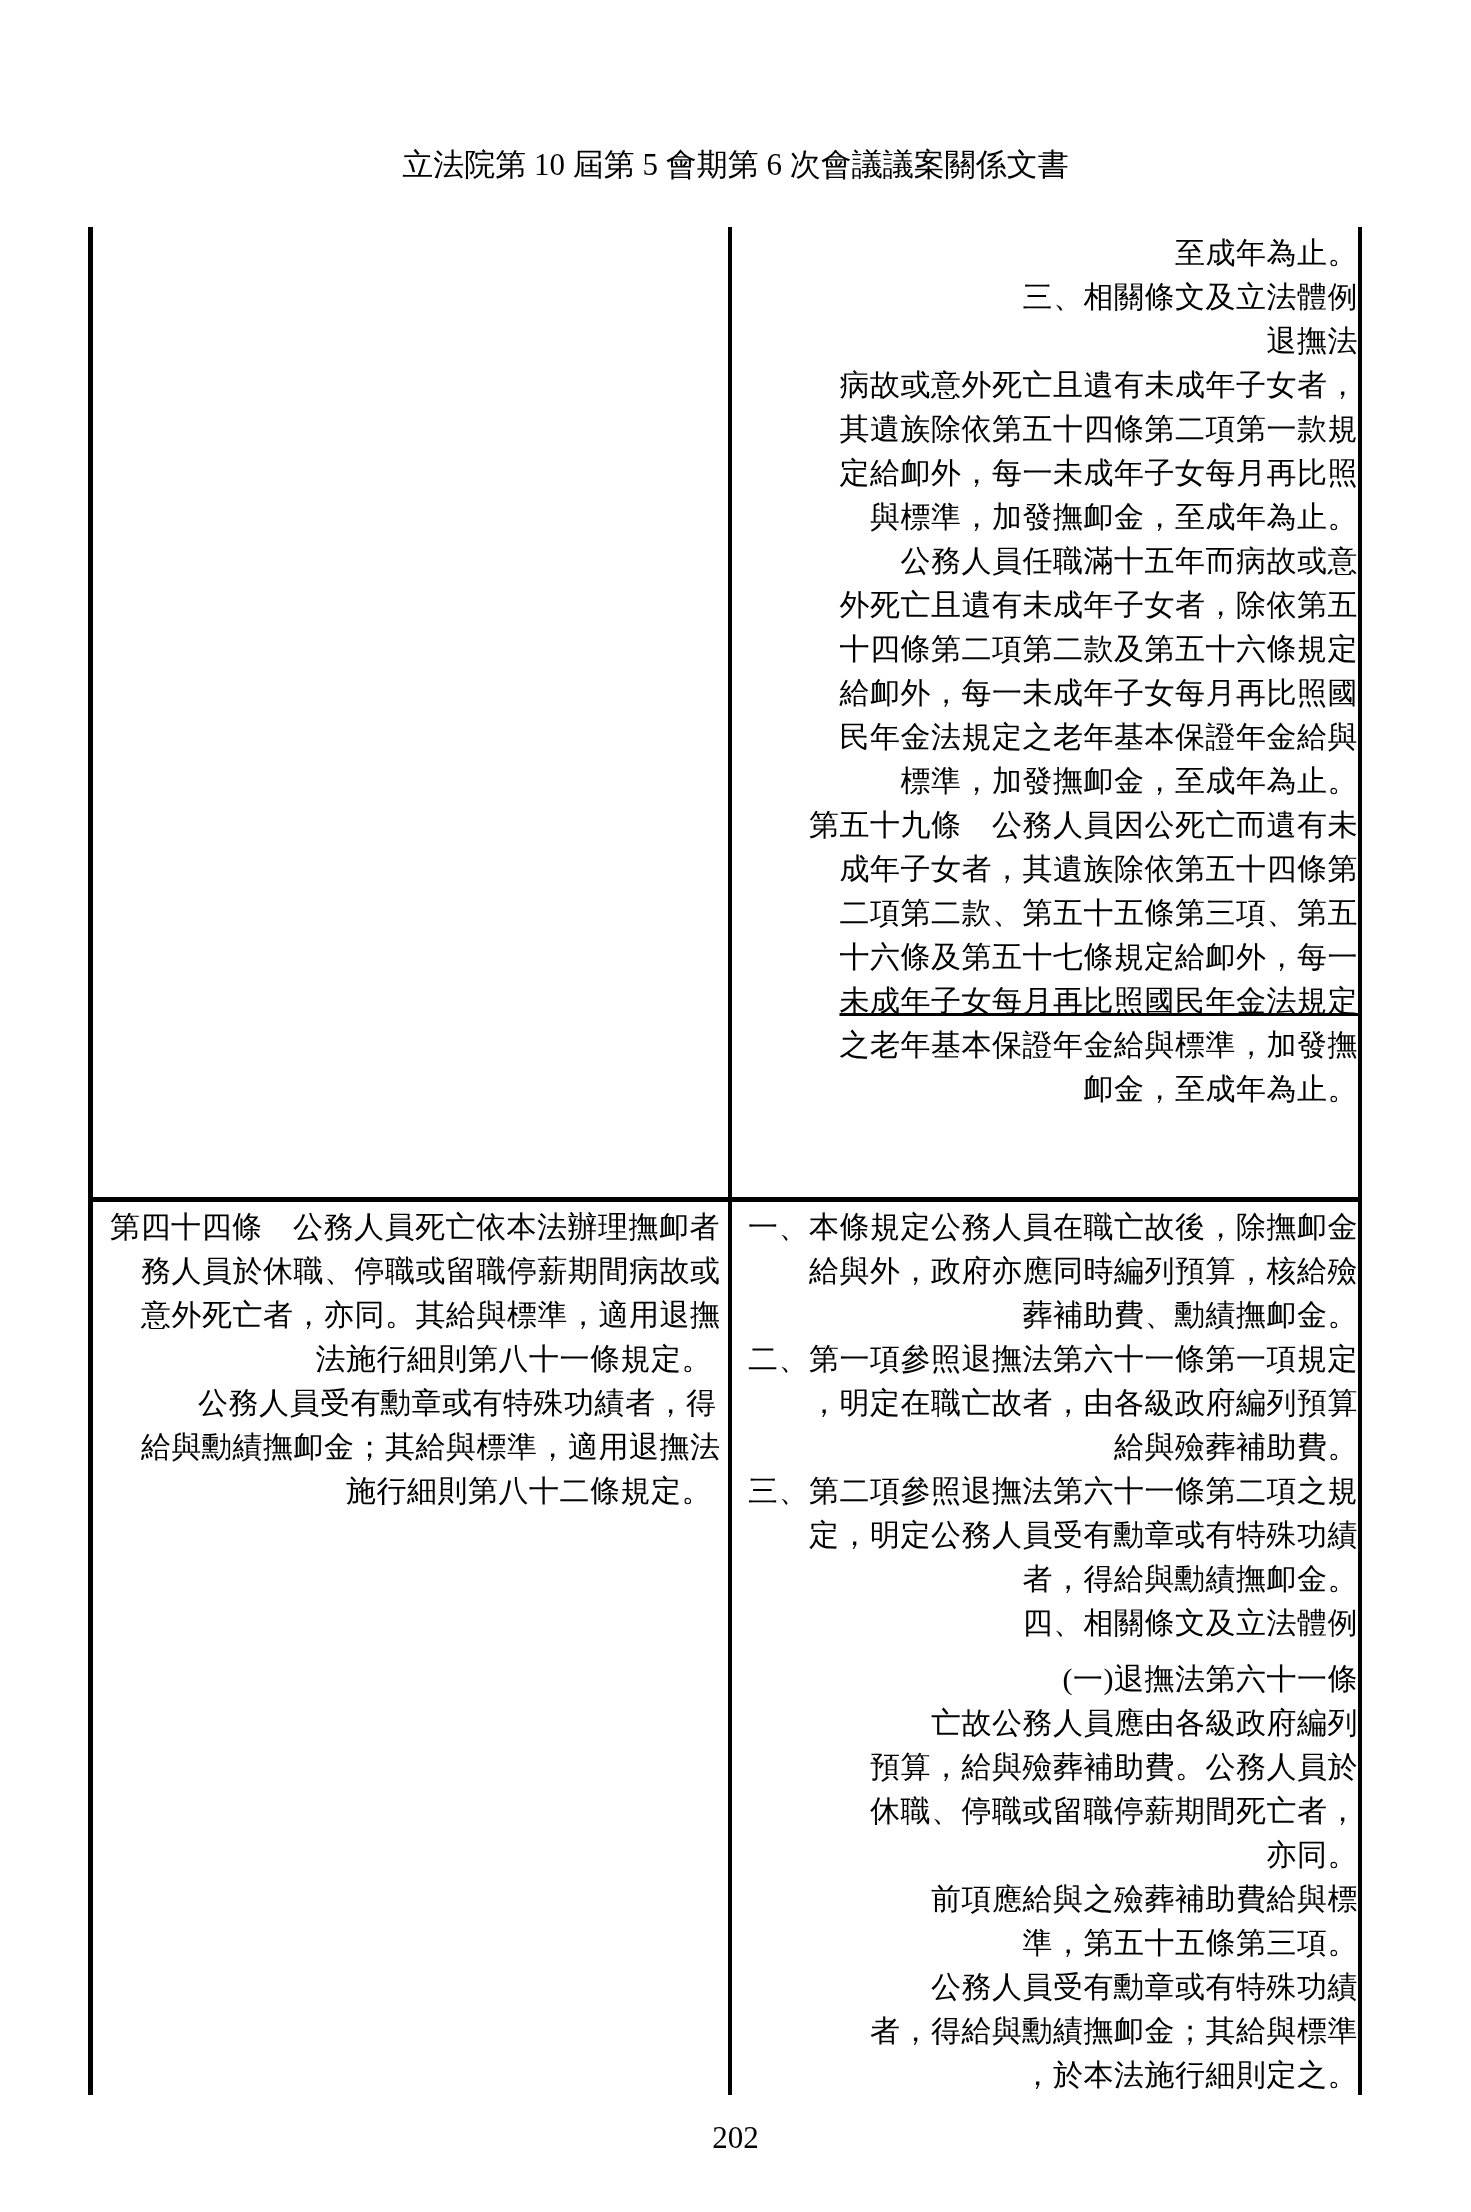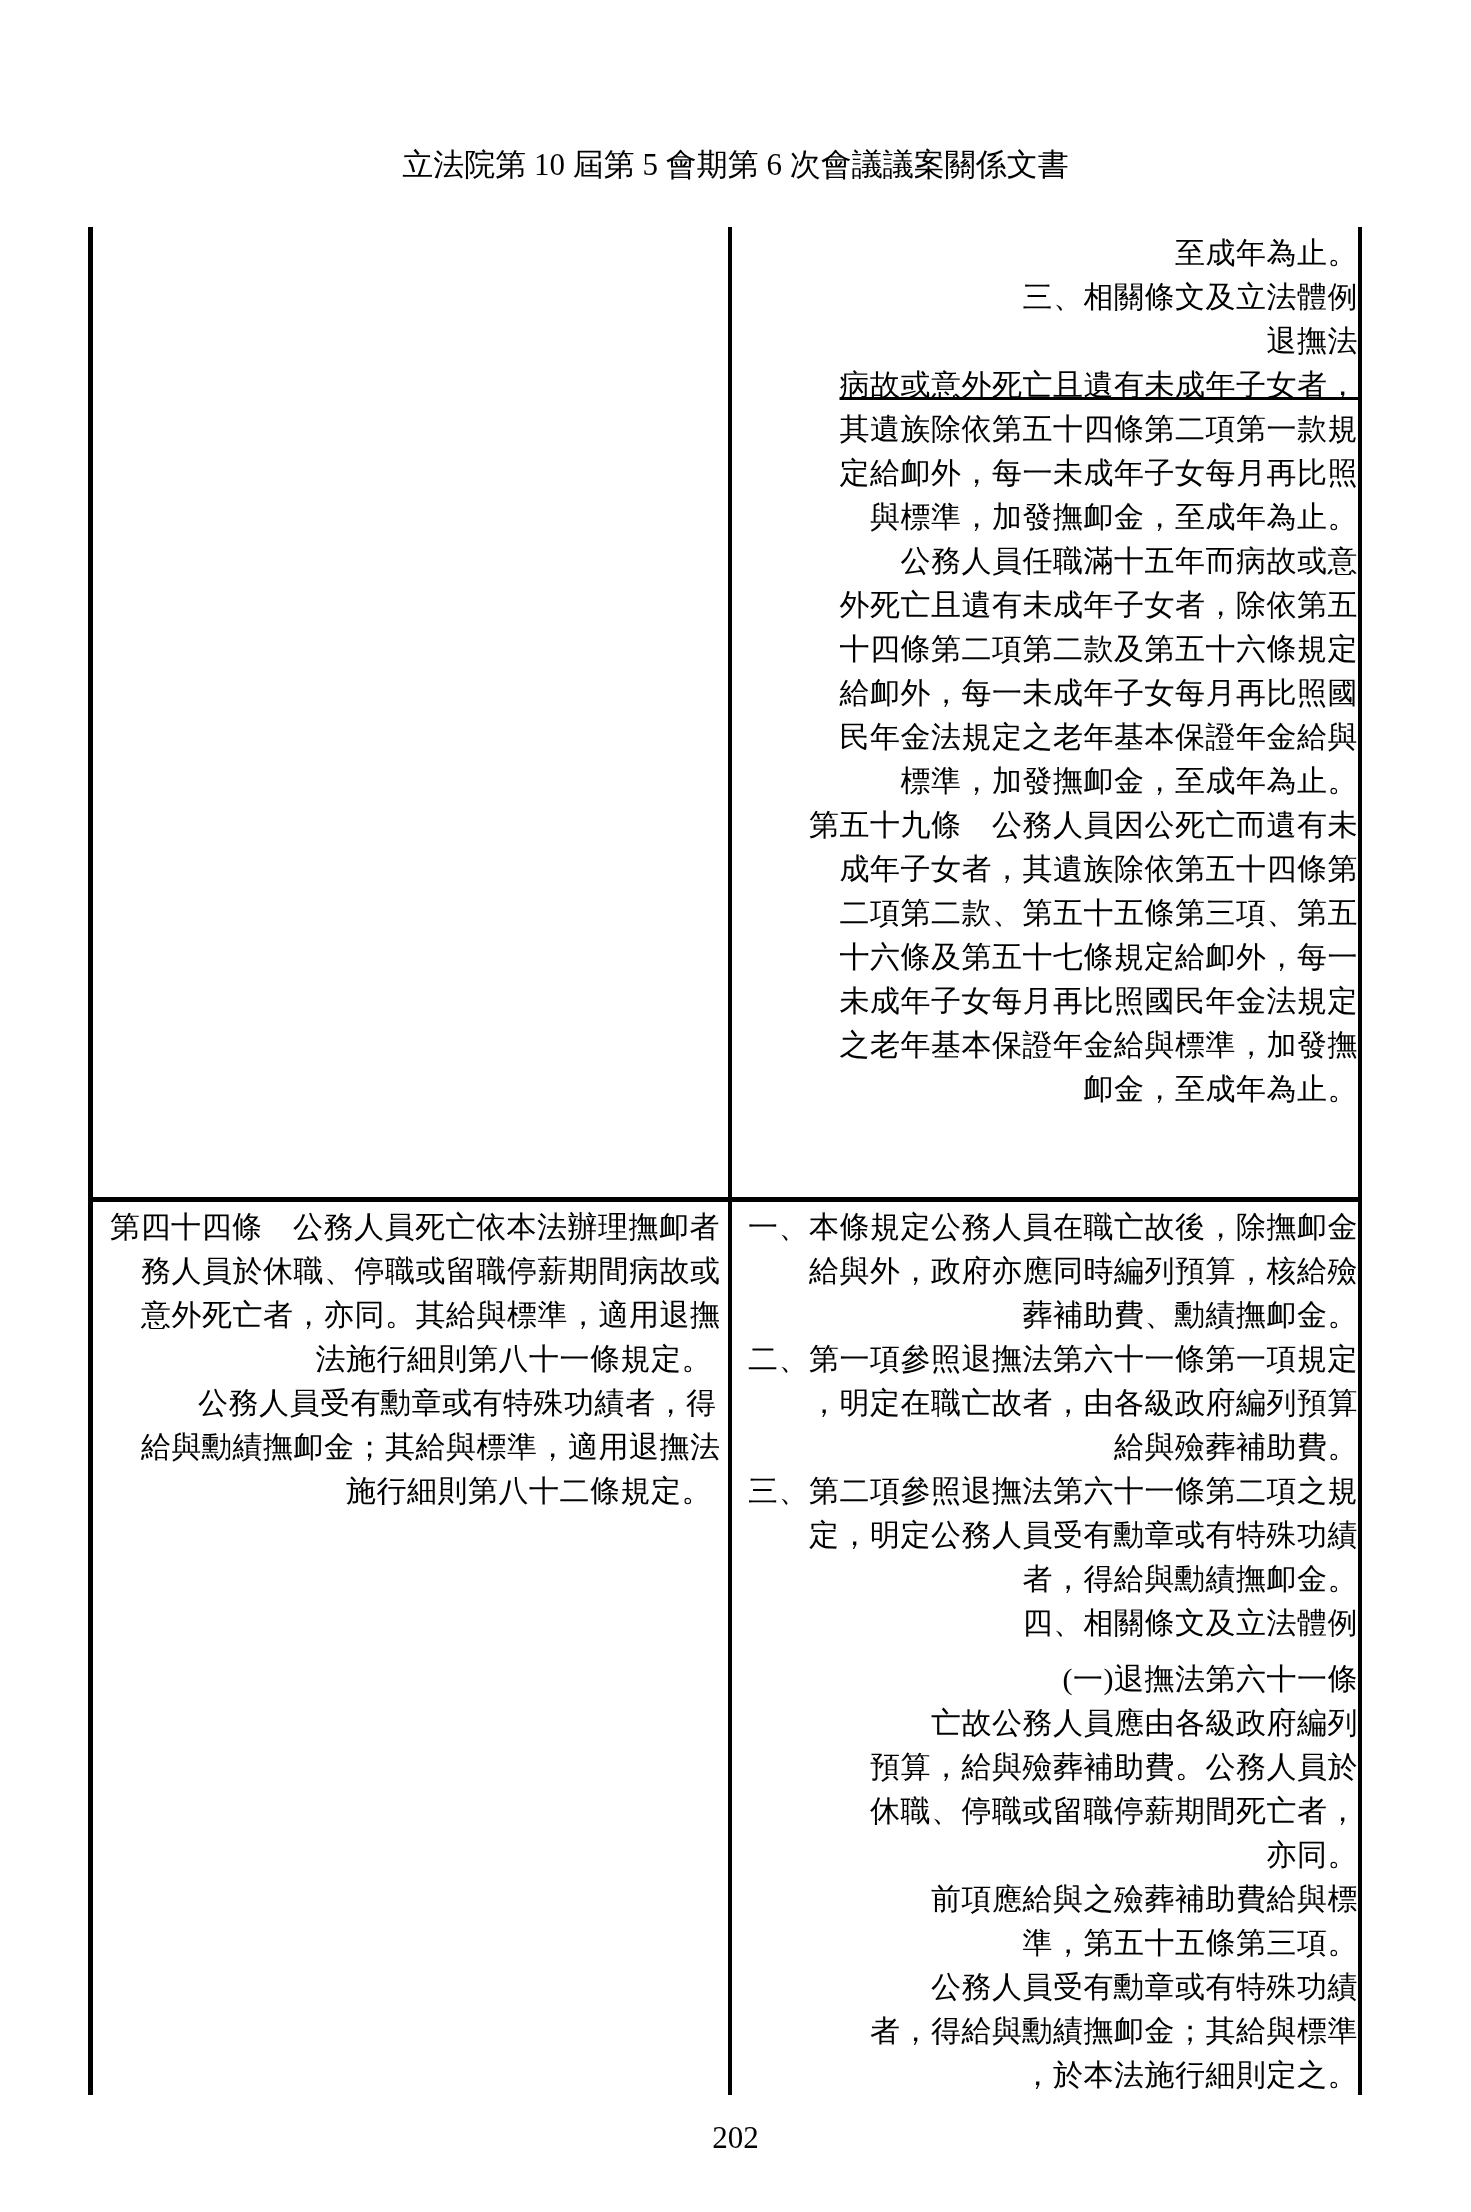--- a/index.html
+++ b/index.html
@@ -41,35 +41,35 @@
 <div class="vline mid"></div>
 <div class="vline right"></div>
 <div class="hline"></div>
 
 <div class="cell cell-top-left"></div>
 
 <div class="cell cell-top-right">
     <div class="tline" style="padding-left: 60px;">至成年為止。</div>
     <div class="tline" style="padding-left: 0px;">三、相關條文及立法體例</div>
     <div class="tline" style="padding-left: 60px;">退撫法</div>
-    <div class="tline" style="padding-left: 90px; text-decoration: underline;">病故或意外死亡且遺有未成年子女者，</div>
+    <div class="tline" style="padding-left: 90px;">病故或意外死亡且遺有未成年子女者，</div>
     <div class="tline" style="padding-left: 90px;">其遺族除依第五十四條第二項第一款規</div>
     <div class="tline" style="padding-left: 90px;">定給卹外，每一未成年子女每月再比照</div>
     <div class="tline" style="padding-left: 90px;">與標準，加發撫卹金，至成年為止。</div>
     <div class="tline" style="padding-left: 148px;">公務人員任職滿十五年而病故或意</div>
     <div class="tline" style="padding-left: 90px;">外死亡且遺有未成年子女者，除依第五</div>
     <div class="tline" style="padding-left: 90px;">十四條第二項第二款及第五十六條規定</div>
     <div class="tline" style="padding-left: 90px;">給卹外，每一未成年子女每月再比照國</div>
     <div class="tline" style="padding-left: 90px;">民年金法規定之老年基本保證年金給與</div>
     <div class="tline" style="padding-left: 90px;">標準，加發撫卹金，至成年為止。</div>
     <div class="tline" style="padding-left: 60px;">第五十九條　公務人員因公死亡而遺有未</div>
     <div class="tline" style="padding-left: 90px;">成年子女者，其遺族除依第五十四條第</div>
     <div class="tline" style="padding-left: 90px;">二項第二款、第五十五條第三項、第五</div>
     <div class="tline" style="padding-left: 90px;">十六條及第五十七條規定給卹外，每一</div>
-    <div class="tline" style="padding-left: 90px;">未成年子女每月再比照國民年金法規定</div>
+    <div class="tline" style="padding-left: 90px; text-decoration: underline;">未成年子女每月再比照國民年金法規定</div>
     <div class="tline" style="padding-left: 90px;">之老年基本保證年金給與標準，加發撫</div>
     <div class="tline" style="padding-left: 90px;">卹金，至成年為止。</div>
   </div>
 
 <div class="cell cell-bottom-left">
     <div class="tline" style="padding-left: 0px;">第四十四條　公務人員死亡依本法辦理撫卹者</div>
     <div class="tline" style="padding-left: 31px;">務人員於休職、停職或留職停薪期間病故或</div>
     <div class="tline" style="padding-left: 31px;">意外死亡者，亦同。其給與標準，適用退撫</div>
     <div class="tline" style="padding-left: 31px;">法施行細則第八十一條規定。</div>
     <div class="tline" style="padding-left: 88px;">公務人員受有勳章或有特殊功績者，得</div>

